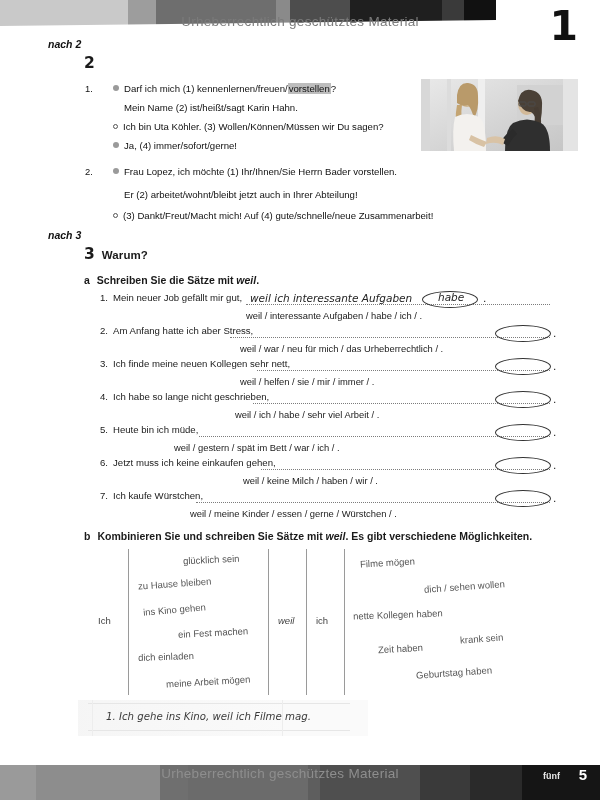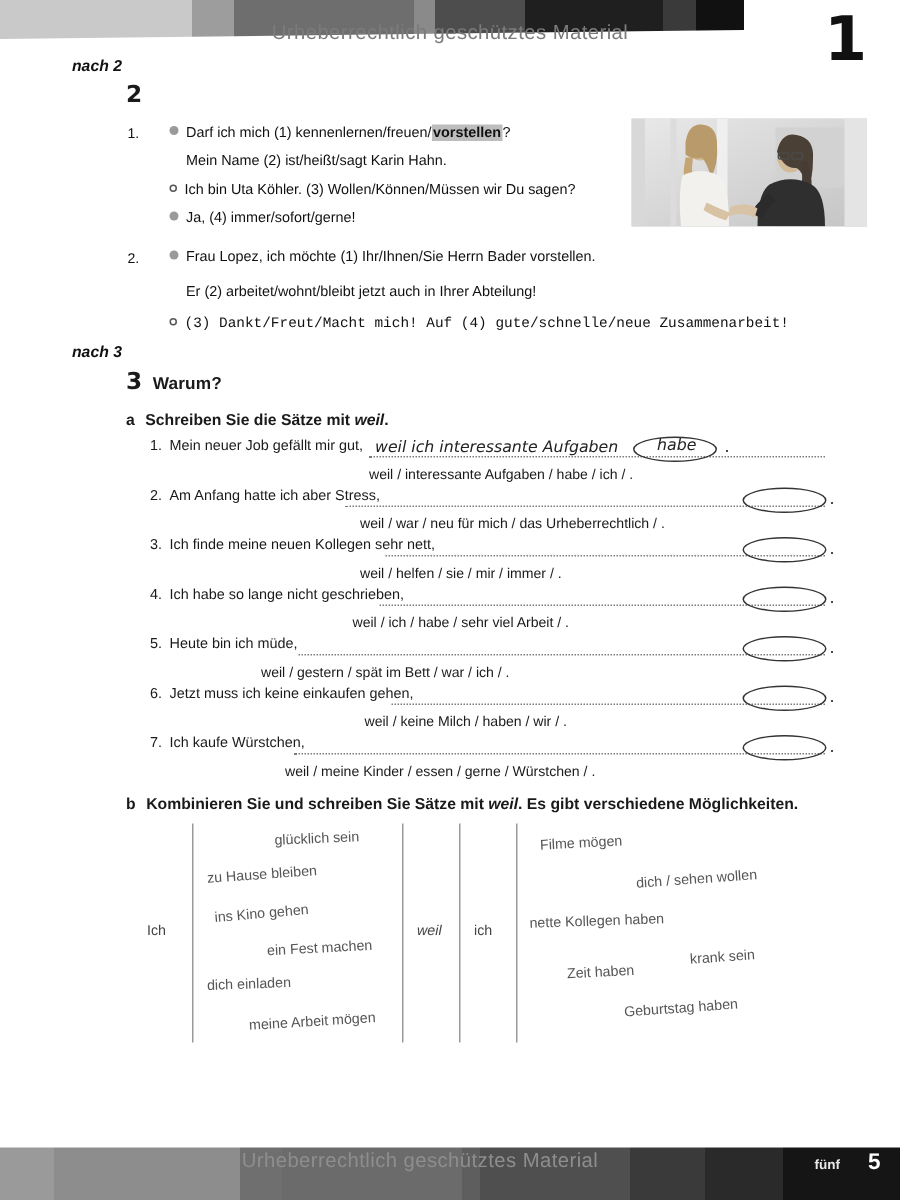--- a/index.html
+++ b/index.html
@@ -71,21 +71,21 @@
   .sub-head em { font-style:italic; }
 
   
   .dlg { position:absolute; font-size:9.6px; color:#111; white-space:nowrap; }
   .dlg .idx { position:absolute; left:-28px; font-size:9.4px; }
   .bul {
     display:inline-block; width:6px; height:6px; border-radius:50%;
     background:#9a9a9a; vertical-align:1px; margin-right:5px;
   }
   .bul.open { background:transparent; border:1px solid #555; width:5px; height:5px; }
-  .hl { background:#bdbdbd; padding:0 1px;font-weight:bold; }
+  .hl { background:#bdbdbd; padding:0 1px; }
 
   
   .photo {
     position:absolute; left:421px; top:79px; width:157px; height:72px;
     overflow:hidden; background:#cfcfcf;
   }
 
   
   .row3 { position:absolute; left:0; width:600px; }
   .row3 .n  { position:absolute; left:100px; font-size:9.6px; }
@@ -206,21 +206,21 @@
     <span class="bul"></span><span>Ja, (4) immer/sofort/gerne!</span>
   </div>
 
   <div class="dlg" style="left:113px; top:166px;">
     <span class="idx">2.</span>
     <span class="bul"></span><span>Frau Lopez, ich möchte (1) Ihr/Ihnen/Sie Herrn Bader vorstellen.</span>
   </div>
   <div class="dlg" style="left:124px; top:189px;">
     <span>Er (2) arbeitet/wohnt/bleibt jetzt auch in Ihrer Abteilung!</span>
   </div>
-  <div class="dlg" style="left:113px; top:210px;font-family:Liberation Mono, monospace;">
+  <div class="dlg" style="left:113px; top:210px;">
     <span class="bul open"></span><span>(3) Dankt/Freut/Macht mich! Auf (4) gute/schnelle/neue Zusammenarbeit!</span>
   </div>
 
   <div class="nach" style="top:229px;">nach 3</div>
 
   <div class="ex-head" style="top:245px;">
     <span class="num">3</span>
     <span class="ttl">Warum?</span>
   </div>
 
@@ -317,20 +317,28 @@
     <span class="cell" style="left:78px; top:127px;transform:rotate(-3.5deg);">meine Arbeit mögen</span>
 
     <span class="cell" style="left:272px; top:8px;  transform:rotate(-3deg);">Filme mögen</span>
     <span class="cell" style="left:336px; top:32px; transform:rotate(-4deg);">dich / sehen wollen</span>
     <span class="cell" style="left:265px; top:60px; transform:rotate(-2deg);">nette Kollegen haben</span>
     <span class="cell" style="left:372px; top:84px; transform:rotate(-4deg);">krank sein</span>
     <span class="cell" style="left:290px; top:94px; transform:rotate(-3deg);">Zeit haben</span>
     <span class="cell" style="left:328px; top:118px;transform:rotate(-4deg);">Geburtstag haben</span>
   </div>
 
+  <div class="note">
+    <div class="paper"></div>
+    <div class="rule" style="top:3px;"></div>
+    <div class="rule" style="top:30px;"></div>
+    <div class="vrule" style="left:14px;"></div>
+    <div class="vrule" style="left:204px;"></div>
+    <div class="txt">1. Ich gehe ins Kino, weil ich Filme mag.</div>
+  </div>
 
   <div class="botbar">
     <div class="seg" style="left:0;width:36px;background:#9a9a9a;"></div>
     <div class="seg" style="left:36px;width:124px;background:#8d8d8d;"></div>
     <div class="seg" style="left:160px;width:28px;background:#6f6f6f;"></div>
     <div class="seg" style="left:188px;width:120px;background:#6b6b6b;"></div>
     <div class="seg" style="left:308px;width:12px;background:#5e5e5e;"></div>
     <div class="seg" style="left:320px;width:100px;background:#4f4f4f;"></div>
     <div class="seg" style="left:420px;width:50px;background:#3a3a3a;"></div>
     <div class="seg" style="left:470px;width:52px;background:#2a2a2a;"></div>

